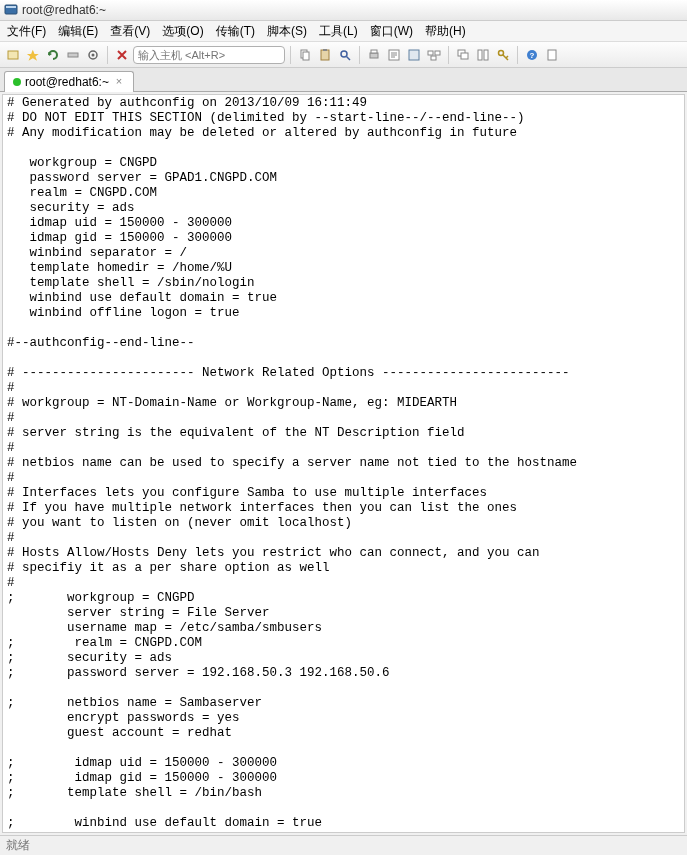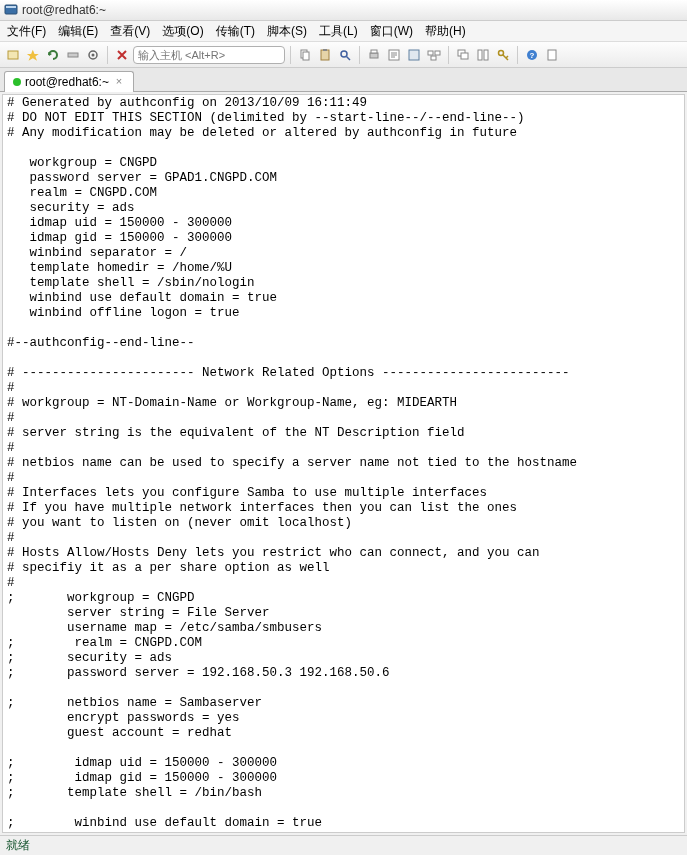--- a/index.html
+++ b/index.html
@@ -11,21 +11,21 @@
   .menu-item { padding: 2px 6px; cursor: pointer; font-size: 12px; color: #000; }
   .toolbar { background: linear-gradient(to bottom, #fdfdfd, #ececec); height: 26px; display: flex; align-items: center; padding: 0 4px; gap: 2px; border-bottom: 1px solid #ccc; }
   .tb-btn { width: 18px; height: 18px; display: inline-flex; align-items: center; justify-content: center; cursor: pointer; border-radius: 2px; }
   .tb-sep { width: 1px; height: 18px; background: #ccc; margin: 0 3px; }
   .host-input { flex: 0 0 140px; height: 18px; border: 1px solid #b0b0b0; background: #fff; font-size: 11px; color: #888; padding: 0 4px; border-radius: 4px; }
   .tabbar { background: #e8e8e8; height: 24px; display: flex; align-items: flex-end; padding: 0 4px; border-bottom: 1px solid #aaa; }
   .tab { background: #fff; border: 1px solid #aaa; border-bottom: none; border-radius: 3px 3px 0 0; padding: 3px 8px; display: flex; align-items: center; gap: 4px; font-size: 12px; margin-right: 2px; position: relative; top: 1px; }
   .tab-active { background: #fff; }
   .tab-close { width: 12px; height: 12px; color: #888; cursor: pointer; font-size: 11px; line-height: 11px; text-align: center; }
   .terminal { flex: 1; background: #fff; padding: 1px 4px; font-family: "Courier New", "Consolas", monospace; font-size: 12.5px; line-height: 15px; color: #000; white-space: pre; overflow: hidden; border: 1px solid #ccc; margin: 2px; }
-  .statusbar { height: 20px; background: #f0f0f0; border-top: 1px solid #ccc; display: flex; align-items: center; padding: 0 6px; font-size: 12px; color: #14532d; }
+  .statusbar { height: 20px; background: #f0f0f0; border-top: 1px solid #ccc; display: flex; align-items: center; padding: 0 6px; font-size: 12px; color: #737373; }
   .dot-green { width: 8px; height: 8px; border-radius: 50%; background: #2bbf2b; display: inline-block; }
   svg { display: block; }
 </style>
 </head>
 <body>
 
 <div class="titlebar">
   <span class="title-icon">
     <svg width="14" height="14" viewBox="0 0 14 14">
         <rect x="1" y="2" width="12" height="9" rx="1" fill="#3a6ea5" stroke="#2a4e75"></rect>

